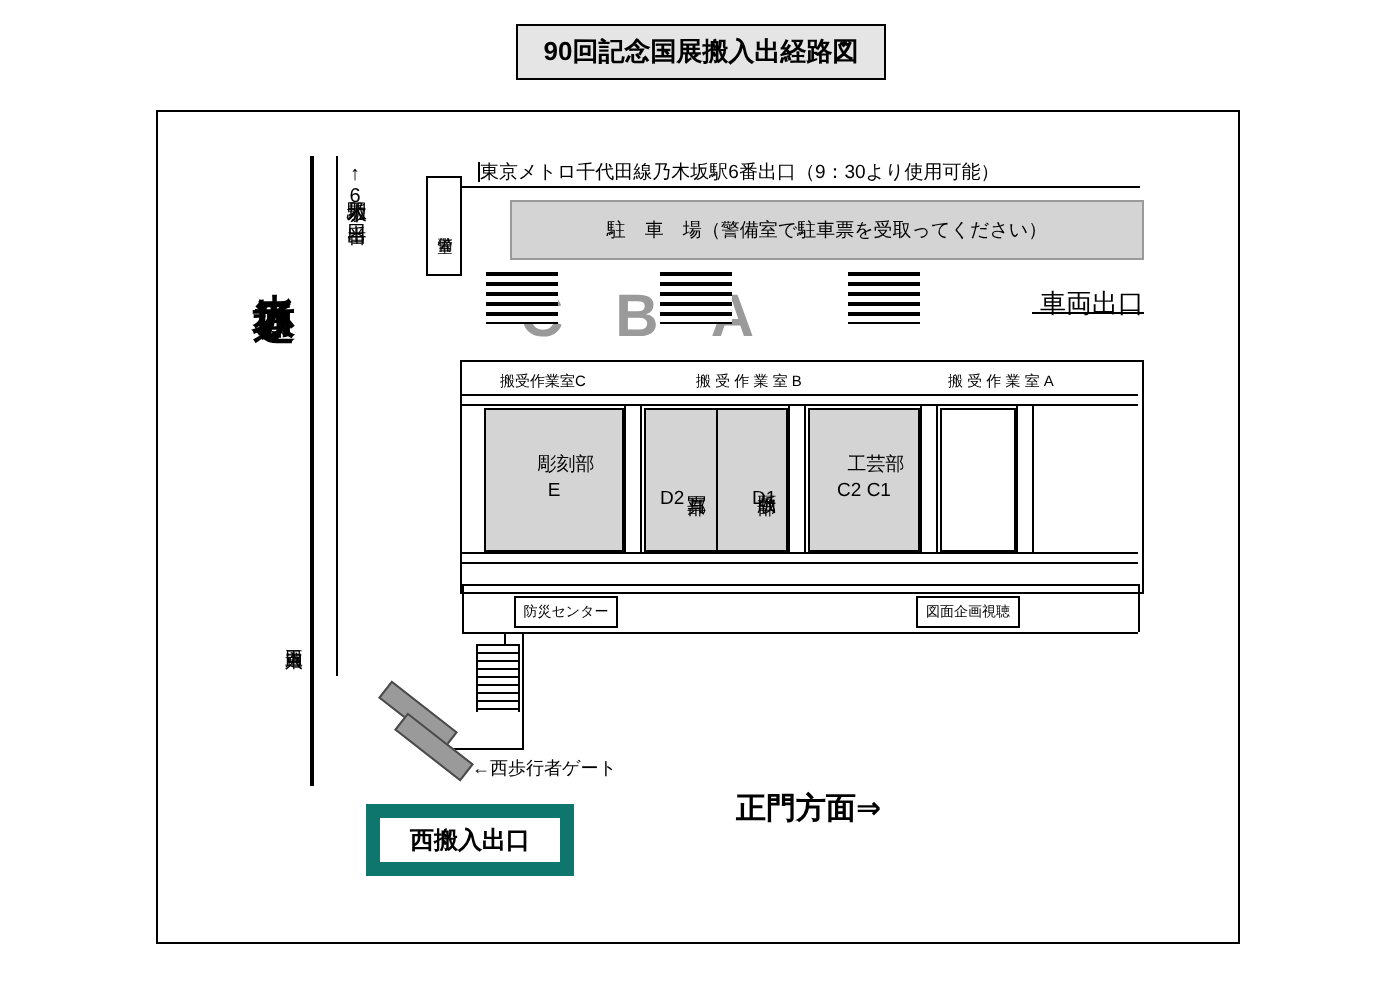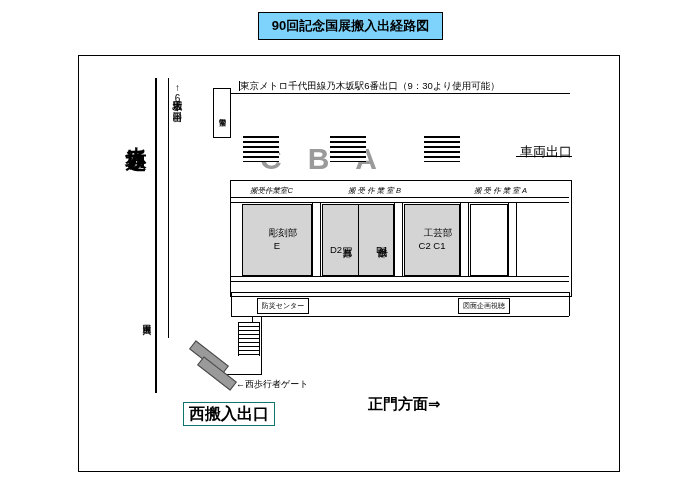--- a/index.html
+++ b/index.html
@@ -4,21 +4,21 @@
 <style>
   html,body{margin:0;padding:0;}
   body{width:700px;height:495px;background:#ffffff;font-family:"Liberation Sans","DejaVu Sans",sans-serif;color:#000;}
   #root{position:relative;width:700px;height:495px;overflow:hidden;}
 
   .abs{position:absolute;}
 
   
   .title-box{
     left:258px;top:12px;width:183px;height:26px;
-    border:1px solid #000;background:#7dd3fc;
+    border:1px solid #000;background:#e5e5e5;
     display:flex;align-items:center;justify-content:center;
     font-size:13px;font-weight:bold;letter-spacing:0px;
   }
 
   
   .outer-frame{
     left:78px;top:55px;width:540px;height:415px;
     border:1px solid #000;background:#fff;
   }
 
@@ -81,21 +81,21 @@
   
   .veh-exit{left:520px;top:143px;font-size:13px;white-space:nowrap;}
   .veh-exit-line{left:516px;top:156px;width:56px;height:1px;background:#000;}
 
   
   .bldg{
     left:230px;top:180px;width:340px;height:115px;
     border:1px solid #000;background:#fff;
   }
   
-  .hall-lbl{font-size:7.5px;white-space:nowrap;font-style:italic;}
+  .hall-lbl{font-size:7.5px;white-space:nowrap;}
 
   
   .room{
     position:absolute;border:1px solid #000;background:#d4d4d4;
     display:flex;flex-direction:column;align-items:center;justify-content:center;
     font-size:9.5px;line-height:1.35;
   }
   .room.white{background:#ffffff;}
   .room .rl1{font-size:9.5px;padding-left:12px;}
   .room .rl2{font-size:9.5px;}
@@ -108,22 +108,22 @@
 
   
   .note{left:265px;top:325px;width:300px;font-size:10.5px;line-height:1.55;}
 
   
   .maingate{left:368px;top:395px;font-size:15px;font-weight:bold;}
 
   
   .westload{
     left:183px;top:402px;width:90px;height:22px;
-    border:1px solid #0f766e;background:#fff;
-    display:flex;align-items:center;justify-content:center;font-size:16px;font-weight:bold;
+    border:7px solid #0f766e;background:#fff;
+    display:flex;align-items:center;justify-content:center;font-size:12px;font-weight:bold;
   }
 
   
   .westgate{left:236px;top:378px;font-size:9px;white-space:nowrap;}
 
   
   .bar{position:absolute;background:#9a9a9a;border:1px solid #4a4a4a;}
 
   
   .ladder{position:absolute;background:repeating-linear-gradient(to bottom,#000 0 1px,#fff 1px 4px);border-left:1px solid #000;border-right:1px solid #000;}
@@ -150,20 +150,21 @@
   <div class="abs vehicle-in">車両進入口</div>
 
   <div class="abs metro-tick"></div>
   <div class="abs metro">東京メトロ千代田線乃木坂駅6番出口（9：30より使用可能）</div>
   <div class="abs top-hline"></div>
 
   <div class="abs guard">
     <span>警備室</span>
   </div>
 
+  <div class="abs parking">駐　車　場（警備室で駐車票を受取ってください）</div>
 
   <div class="abs crack">CBA</div>
 
   <div class="abs stripe" style="left:243px;top:136px;width:36px;height:26px;"></div>
   <div class="abs stripe" style="left:330px;top:136px;width:36px;height:26px;"></div>
   <div class="abs stripe" style="left:424px;top:136px;width:36px;height:26px;"></div>
 
   <div class="abs veh-exit">車両出口</div>
   <div class="abs veh-exit-line"></div>
 

